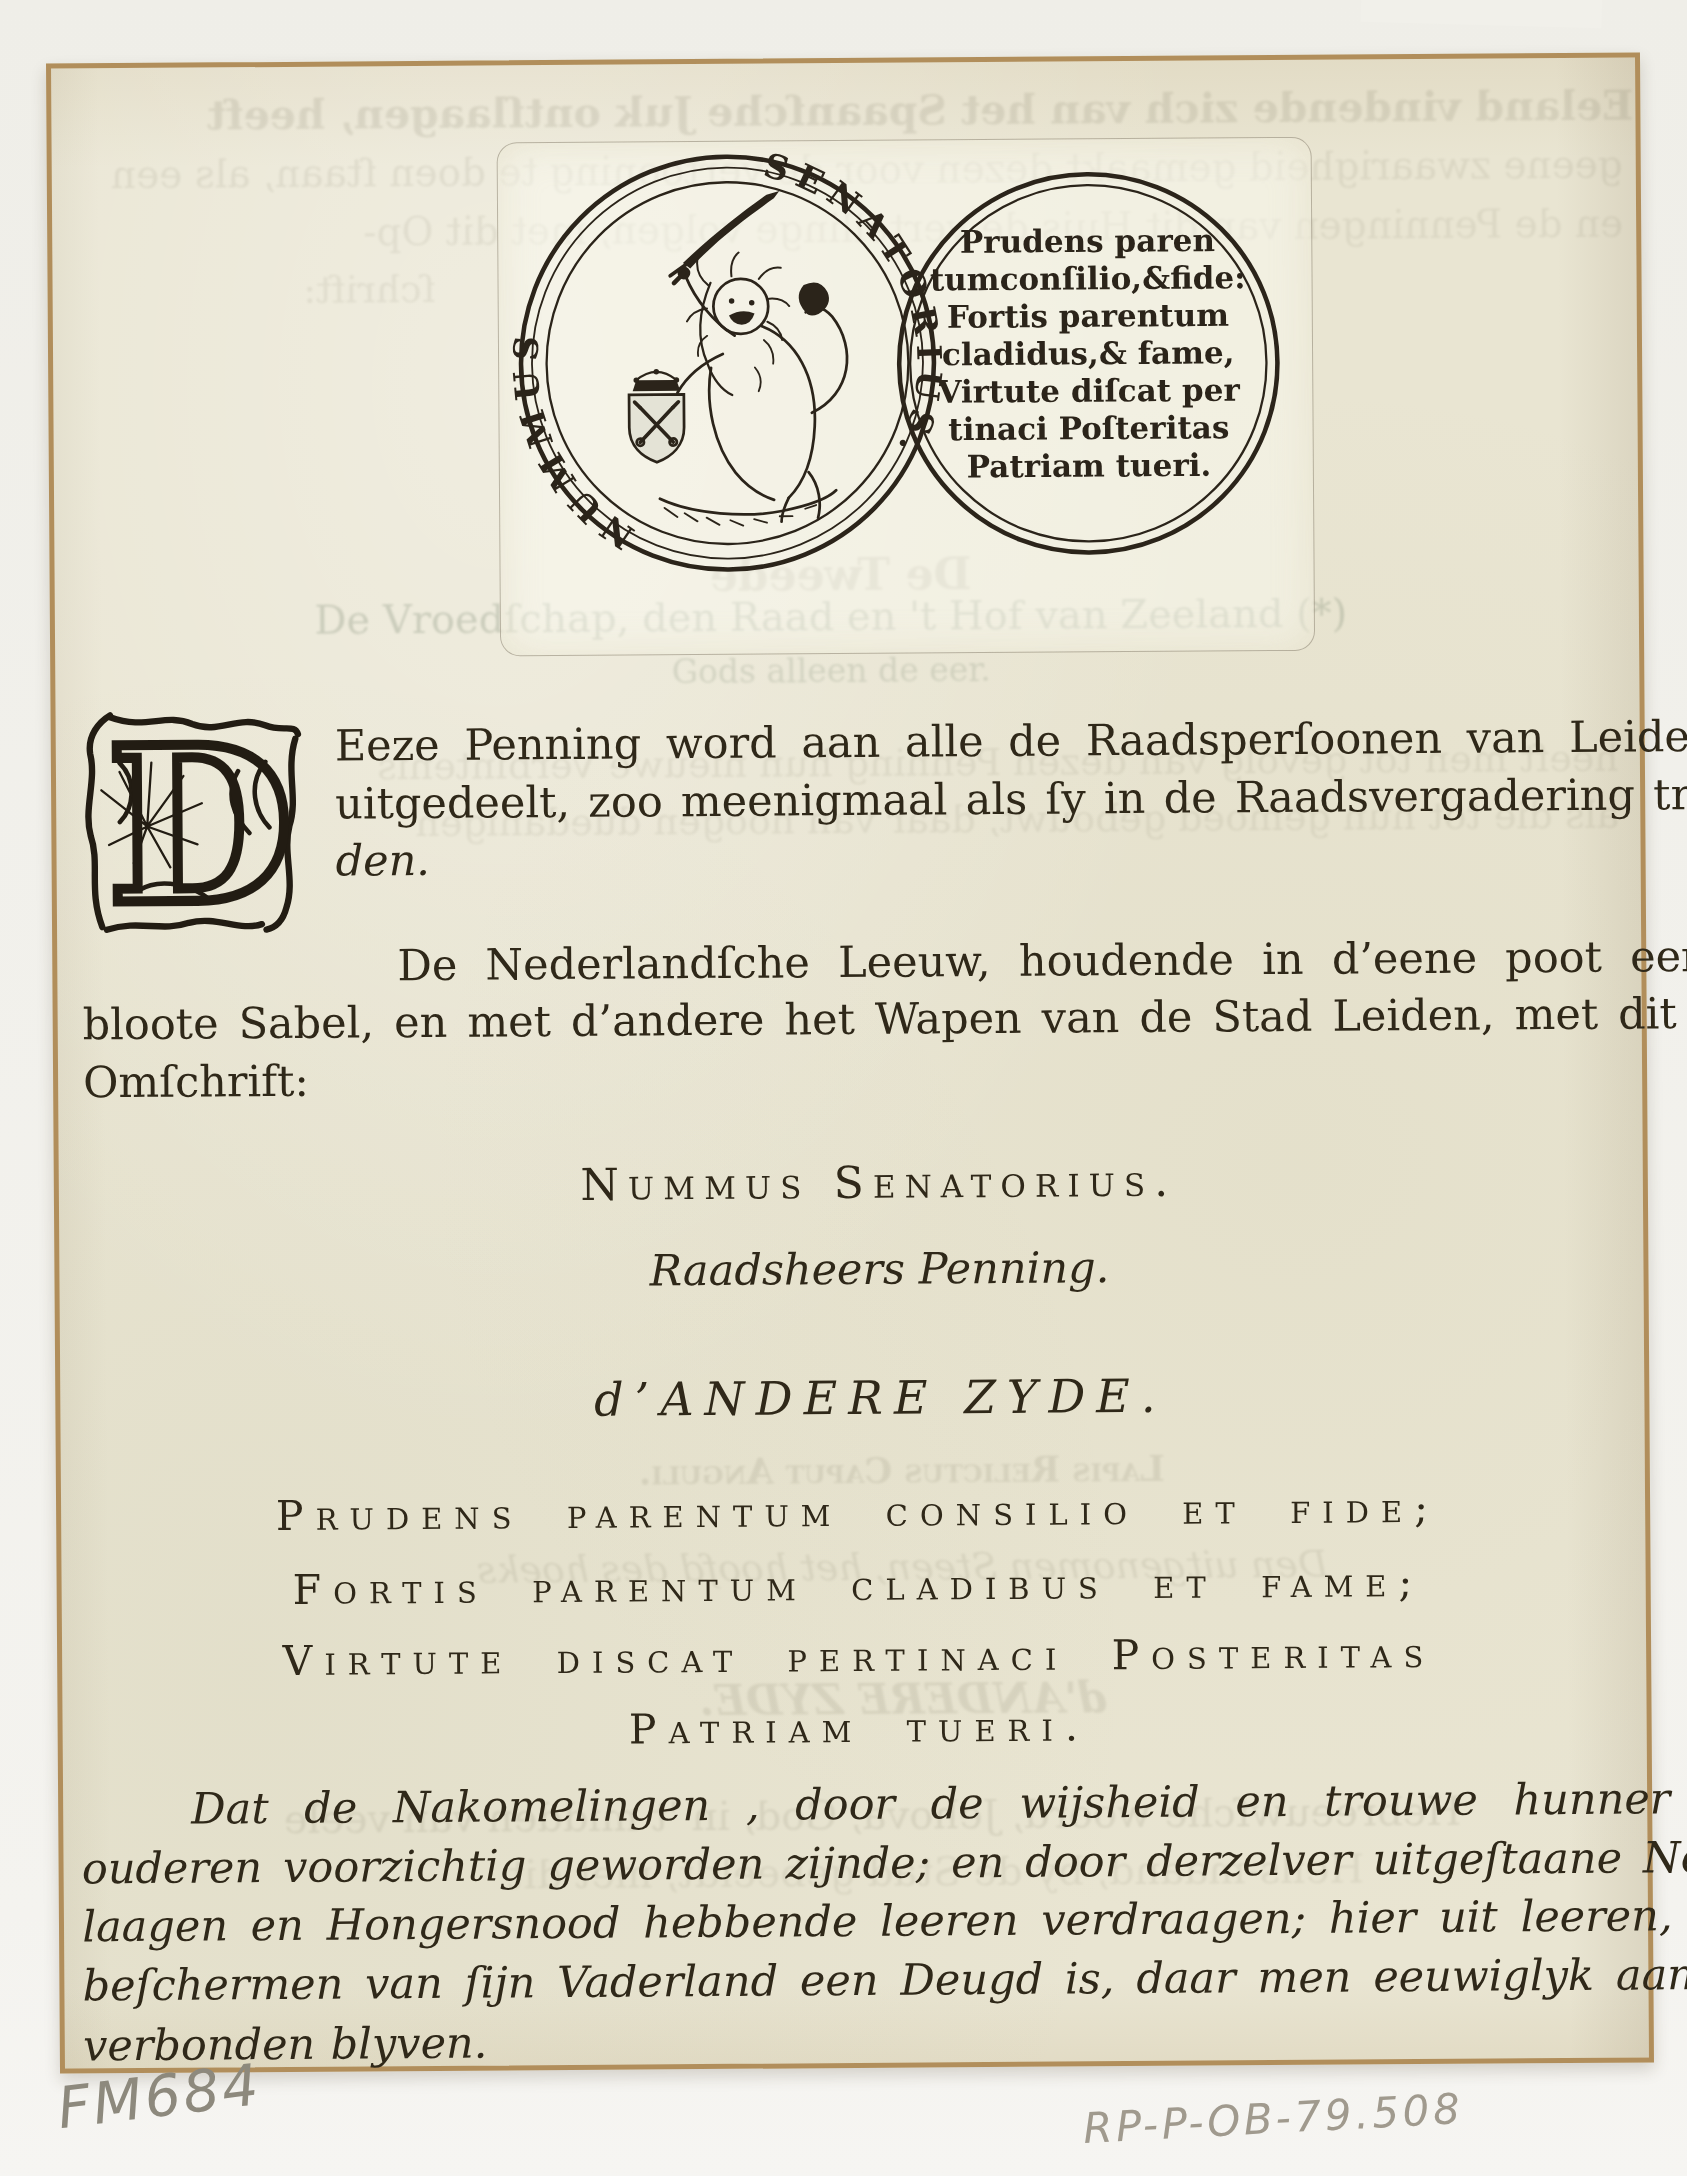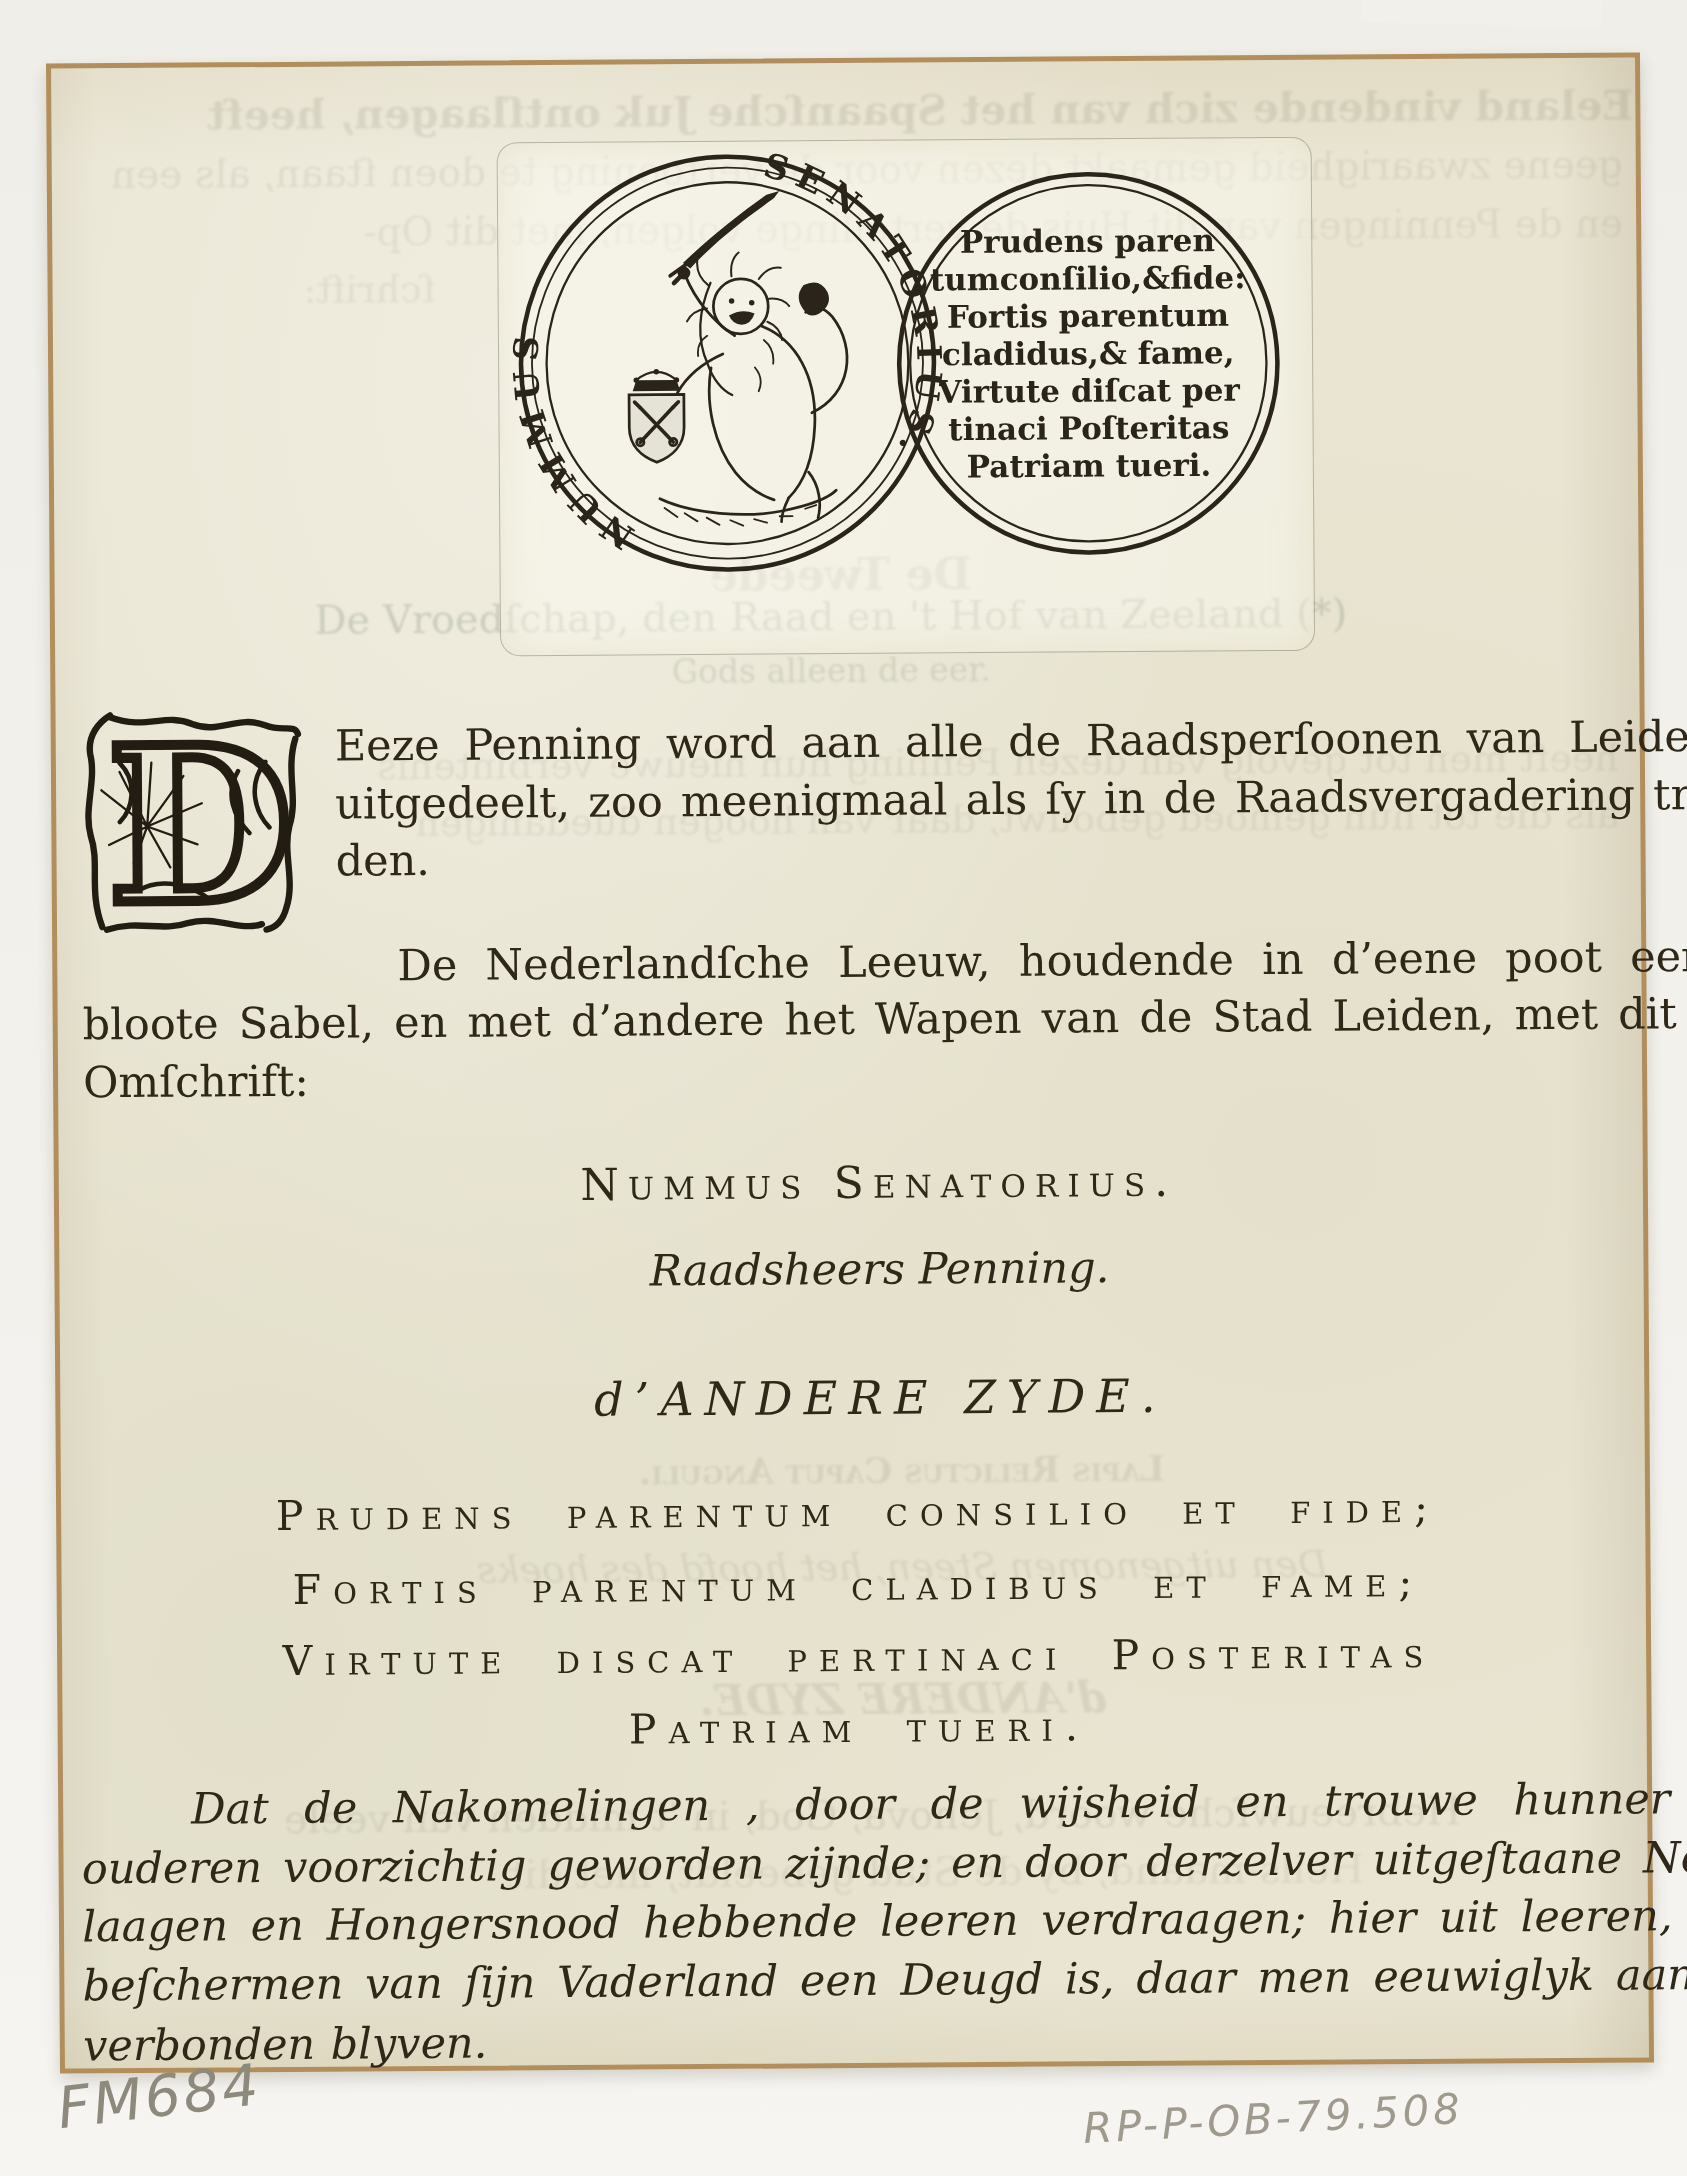--- a/index.html
+++ b/index.html
@@ -144,21 +144,21 @@
           <path d="M25,243 C60,232 85,246 115,236 C145,228 170,246 195,238" stroke-width="7"></path>
           <path d="M40,60 C60,80 55,110 40,125 M200,60 C180,85 188,115 204,132 M60,200 C85,185 120,195 140,212 M170,70 C155,95 165,120 182,138" stroke-width="5"></path>
           <path d="M70,130 L20,90 M70,130 L40,70 M70,130 L75,60 M70,130 L110,75 M70,130 L130,105 M70,130 L125,150 M70,130 L95,175 M70,130 L55,170 M70,130 L28,150" stroke-width="2.5"></path>
           <text x="128" y="212" text-anchor="middle" font-family="DejaVu Serif, Liberation Serif, serif" font-weight="bold" font-size="235" fill="none" stroke="#221c13" stroke-width="11">D</text>
         </g>
       </svg>
     </div>
 
     <div class="tl r47" style="left:279px;top:654px;word-spacing:11px;">Eeze Penning word aan alle de Raadsperſoonen van Leiden</div>
     <div class="tl r47" style="left:279px;top:712px;word-spacing:4.6px;">uitgedeelt, zoo meenigmaal als ſy in de Raadsvergadering tree-</div>
-    <div class="tl r47" style="left:279px;top:769px;">den.</div>
+    <div class="tl r47" style="left:279px;top:769px;font-style:italic;">den.</div>
 
     <div class="tl r47" style="left:340px;top:874px;word-spacing:14.6px;">De Nederlandſche Leeuw, houdende in d’eene poot een</div>
     <div class="tl r47" style="left:25px;top:931px;word-spacing:6.4px;">bloote Sabel, en met d’andere het Wapen van de Stad Leiden, met dit</div>
     <div class="tl r47" style="left:25px;top:989px;">Omſchrift:</div>
 
     <div class="tl sc center" style="left:46px;width:1548px;top:1094px;font-size:44px;letter-spacing:9.1px;">Nummus Senatorius.</div>
     <div class="tl it center" style="left:46px;width:1548px;top:1181px;font-size:43px;">Raadsheers Penning.</div>
     <div class="tl it center" style="left:46px;width:1548px;top:1308px;font-size:46px;letter-spacing:11px;">d’ANDERE ZYDE.</div>
 
     <div class="tl sc center" style="left:18.3px;width:1557px;top:1425px;font-size:41px;letter-spacing:12px;word-spacing:18.3px;">Prudens parentum consilio et fide;</div>

